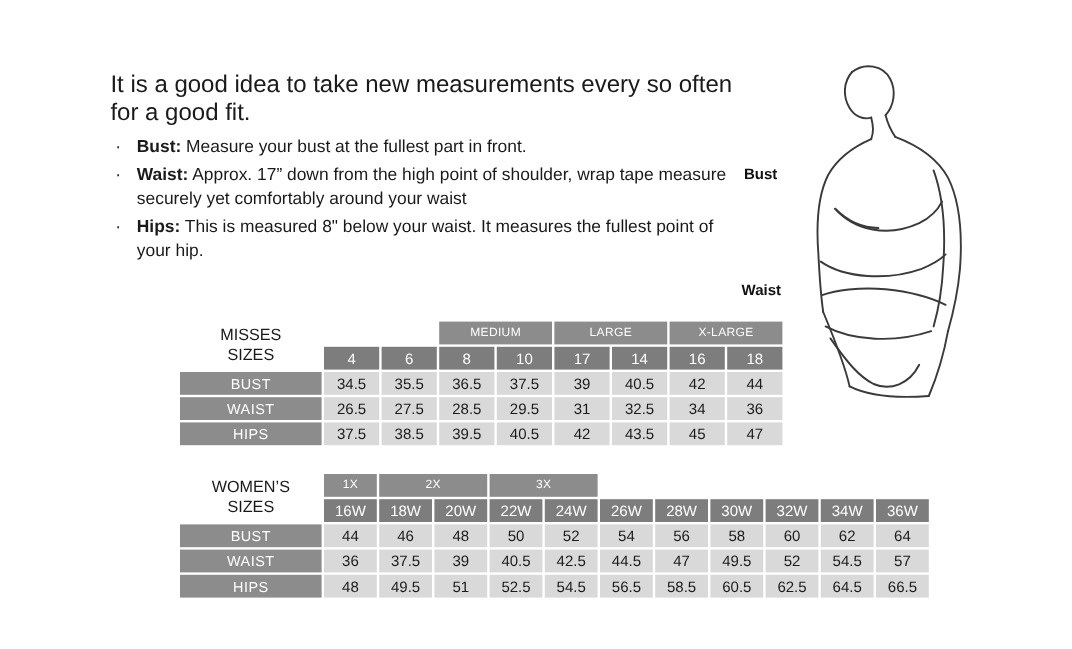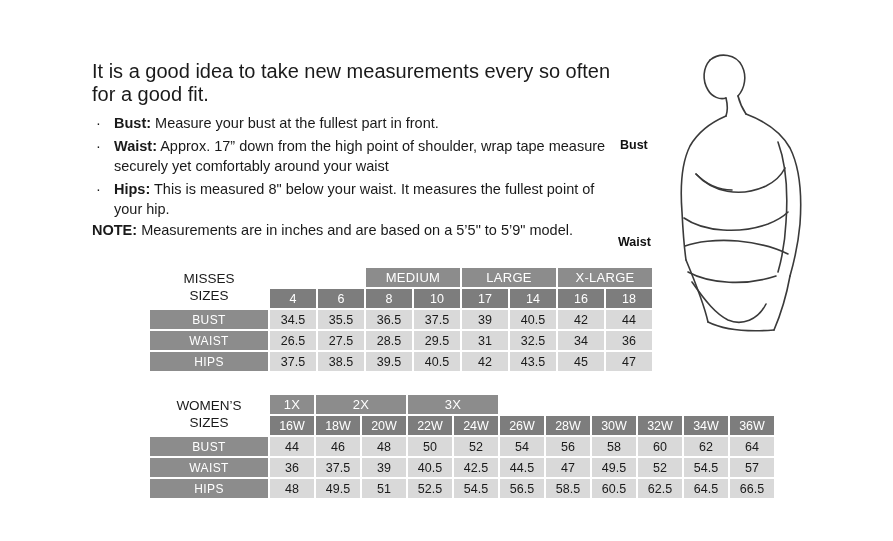--- a/index.html
+++ b/index.html
@@ -104,21 +104,21 @@
   td {
     text-align: center;
     vertical-align: middle;
     color: #ffffff;
     padding: 0;
     height: 19px;
   }
   td.blank { background: transparent; }
   td.grp {
     background: #8c8c8c;
-    font-size: 13px;
+    font-size: 10px;
     letter-spacing: 0.3px;
   }
   td.size {
     background: #7d7d7d;
     font-weight: normal;
   }
   td.rowlab {
     background: #8c8c8c;
     font-size: 12px;
     letter-spacing: 0.4px;
@@ -163,23 +163,20 @@
         <span class="dot">·</span>
         <b>Waist:</b><span> Approx. 17” down from the high point of shoulder, wrap tape measure securely yet comfortably around your waist</span>
       </li>
       <li>
         <span class="dot">·</span>
         <b>Hips:</b><span> This is measured 8" below your waist. It measures the fullest point of your hip.</span>
       </li>
     </ul>
   </div>
 
-  <div class="note">
-    <b>NOTE:</b><span> Measurements are in inches and are based on a 5’5" to 5’9" model.</span>
-  </div>
 
   <div class="figure">
     <svg width="280" height="300" viewBox="0 0 280 300">
       <g fill="none" stroke="#3a3a3a" stroke-width="1.6" stroke-linecap="round" stroke-linejoin="round">
 
         <path d="M110 14 C 103 22, 102 34, 108 44 C 112 51, 120 54, 126 52"></path>
         <path d="M110 14 C 120 6, 136 8, 142 20 C 147 30, 145 42, 138 50"></path>
         <path d="M126 52 C 128 60, 128 64, 126 70"></path>
         <path d="M138 50 C 140 58, 142 62, 146 68"></path>
 

